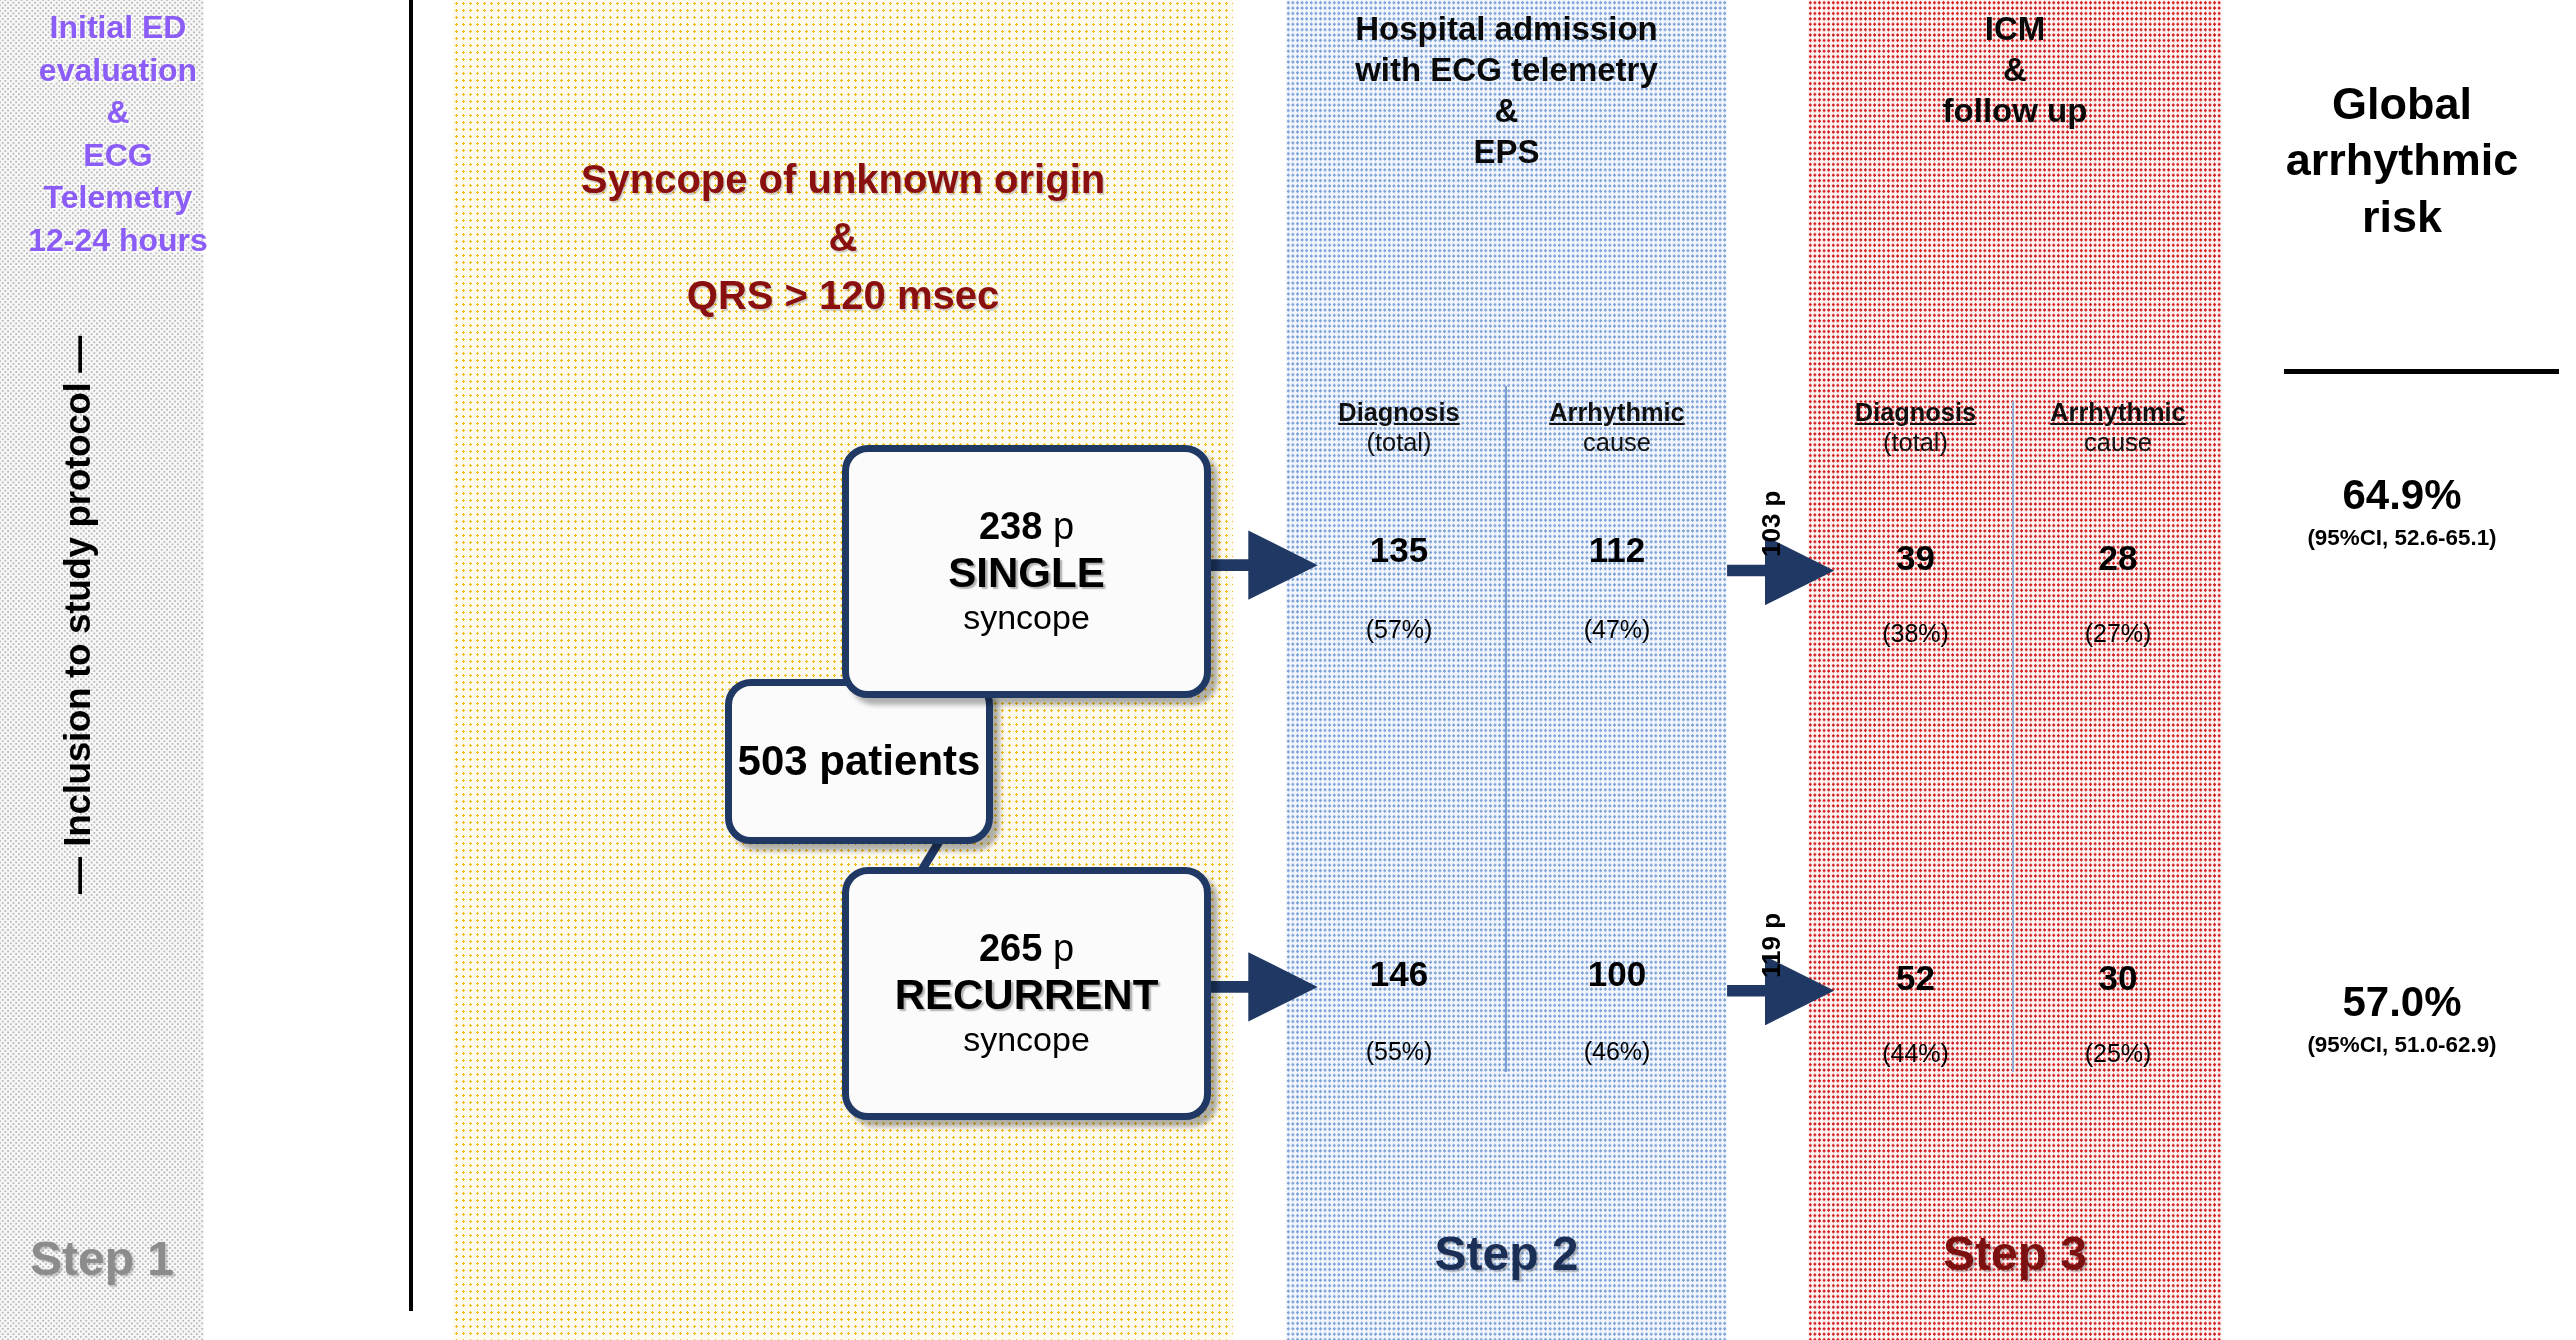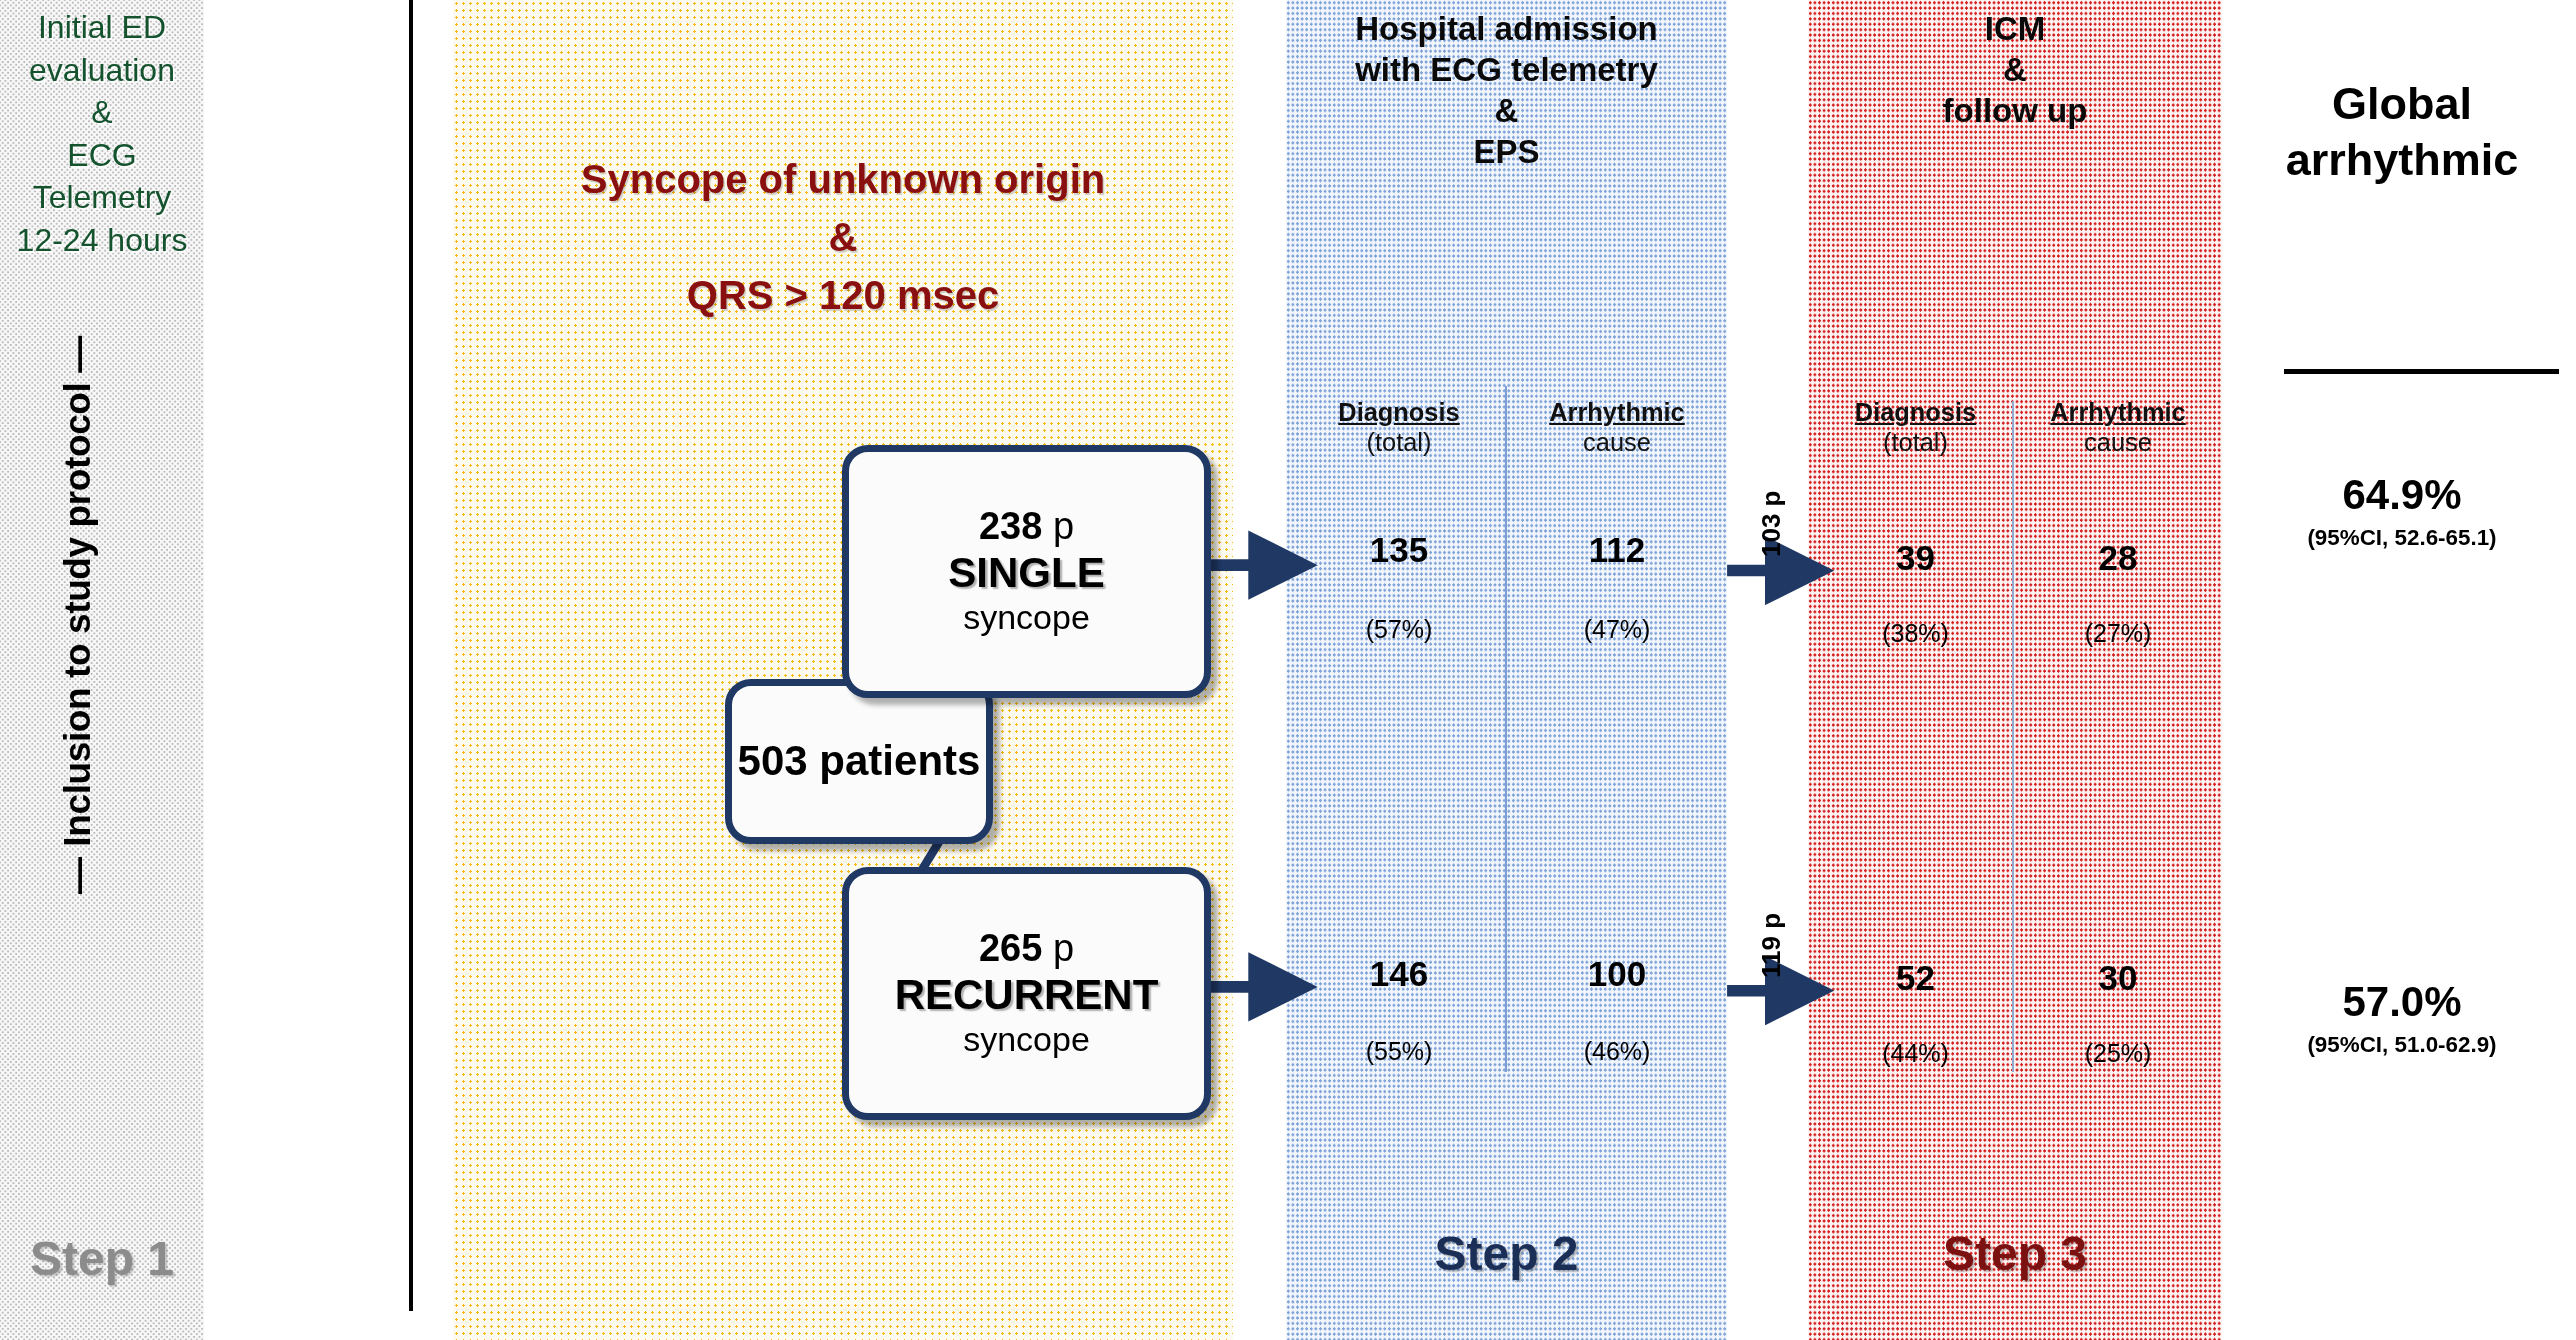--- a/index.html
+++ b/index.html
@@ -47,22 +47,23 @@
     font-size:37px;font-weight:bold;color:#000;text-align:center;
     letter-spacing:-0.4px;white-space:nowrap;
   }
 
   
   .abs{position:absolute;}
   .ctr{text-align:center;}
 
   .gray-head{
     left:0;top:6.2px;width:204px;
-    font-size:32px;font-weight:normal;line-height:1.33;color:#14532d;
+    font-size:32px;font-weight:bold;line-height:1.33;color:#8b5cf6;
     text-shadow:1.5px 1.5px 0 rgba(255,255,255,.85);
+    padding-left:16px;
   }
   .step-label{font-weight:bold;font-size:48px;}
   .step1{left:0;top:1231px;width:204px;color:#8c8c8c;
          text-shadow:2.3px 2.3px 1.5px rgba(0,0,0,.18);}
   .step2{left:1286px;top:1226px;width:441px;color:#1b2f56;
          text-shadow:2.3px 2.3px 1.5px rgba(0,0,0,.25);}
   .step3{left:1808px;top:1226px;width:414px;color:#7c1111;
          text-shadow:2.3px 2.3px 1.5px rgba(0,0,0,.25);}
 
   .yellow-head{
@@ -260,20 +261,21 @@
   <div class="abs ctr num" style="left:1817px;top:960px;width:197px;">52</div>
   <div class="abs ctr pct" style="left:1817px;top:1041px;width:197px;">(44%)</div>
   <div class="abs ctr num" style="left:2017px;top:960px;width:202px;">30</div>
   <div class="abs ctr pct" style="left:2017px;top:1041px;width:202px;">(25%)</div>
 
   <div class="abs ctr step-label step3">Step 3</div>
 
   <div class="abs ctr risk-head">
     <div>Global</div>
     <div>arrhythmic</div>
+    <div>risk</div>
   </div>
   <div class="risk-rule"></div>
 
   <div class="abs ctr risk-big" style="left:2228px;top:474px;width:348px;">64.9%</div>
   <div class="abs ctr risk-ci" style="left:2228px;top:527px;width:348px;">(95%CI,  52.6-65.1)</div>
 
   <div class="abs ctr risk-big" style="left:2228px;top:981px;width:348px;">57.0%</div>
   <div class="abs ctr risk-ci" style="left:2228px;top:1034px;width:348px;">(95%CI,  51.0-62.9)</div>
 
 </div>

